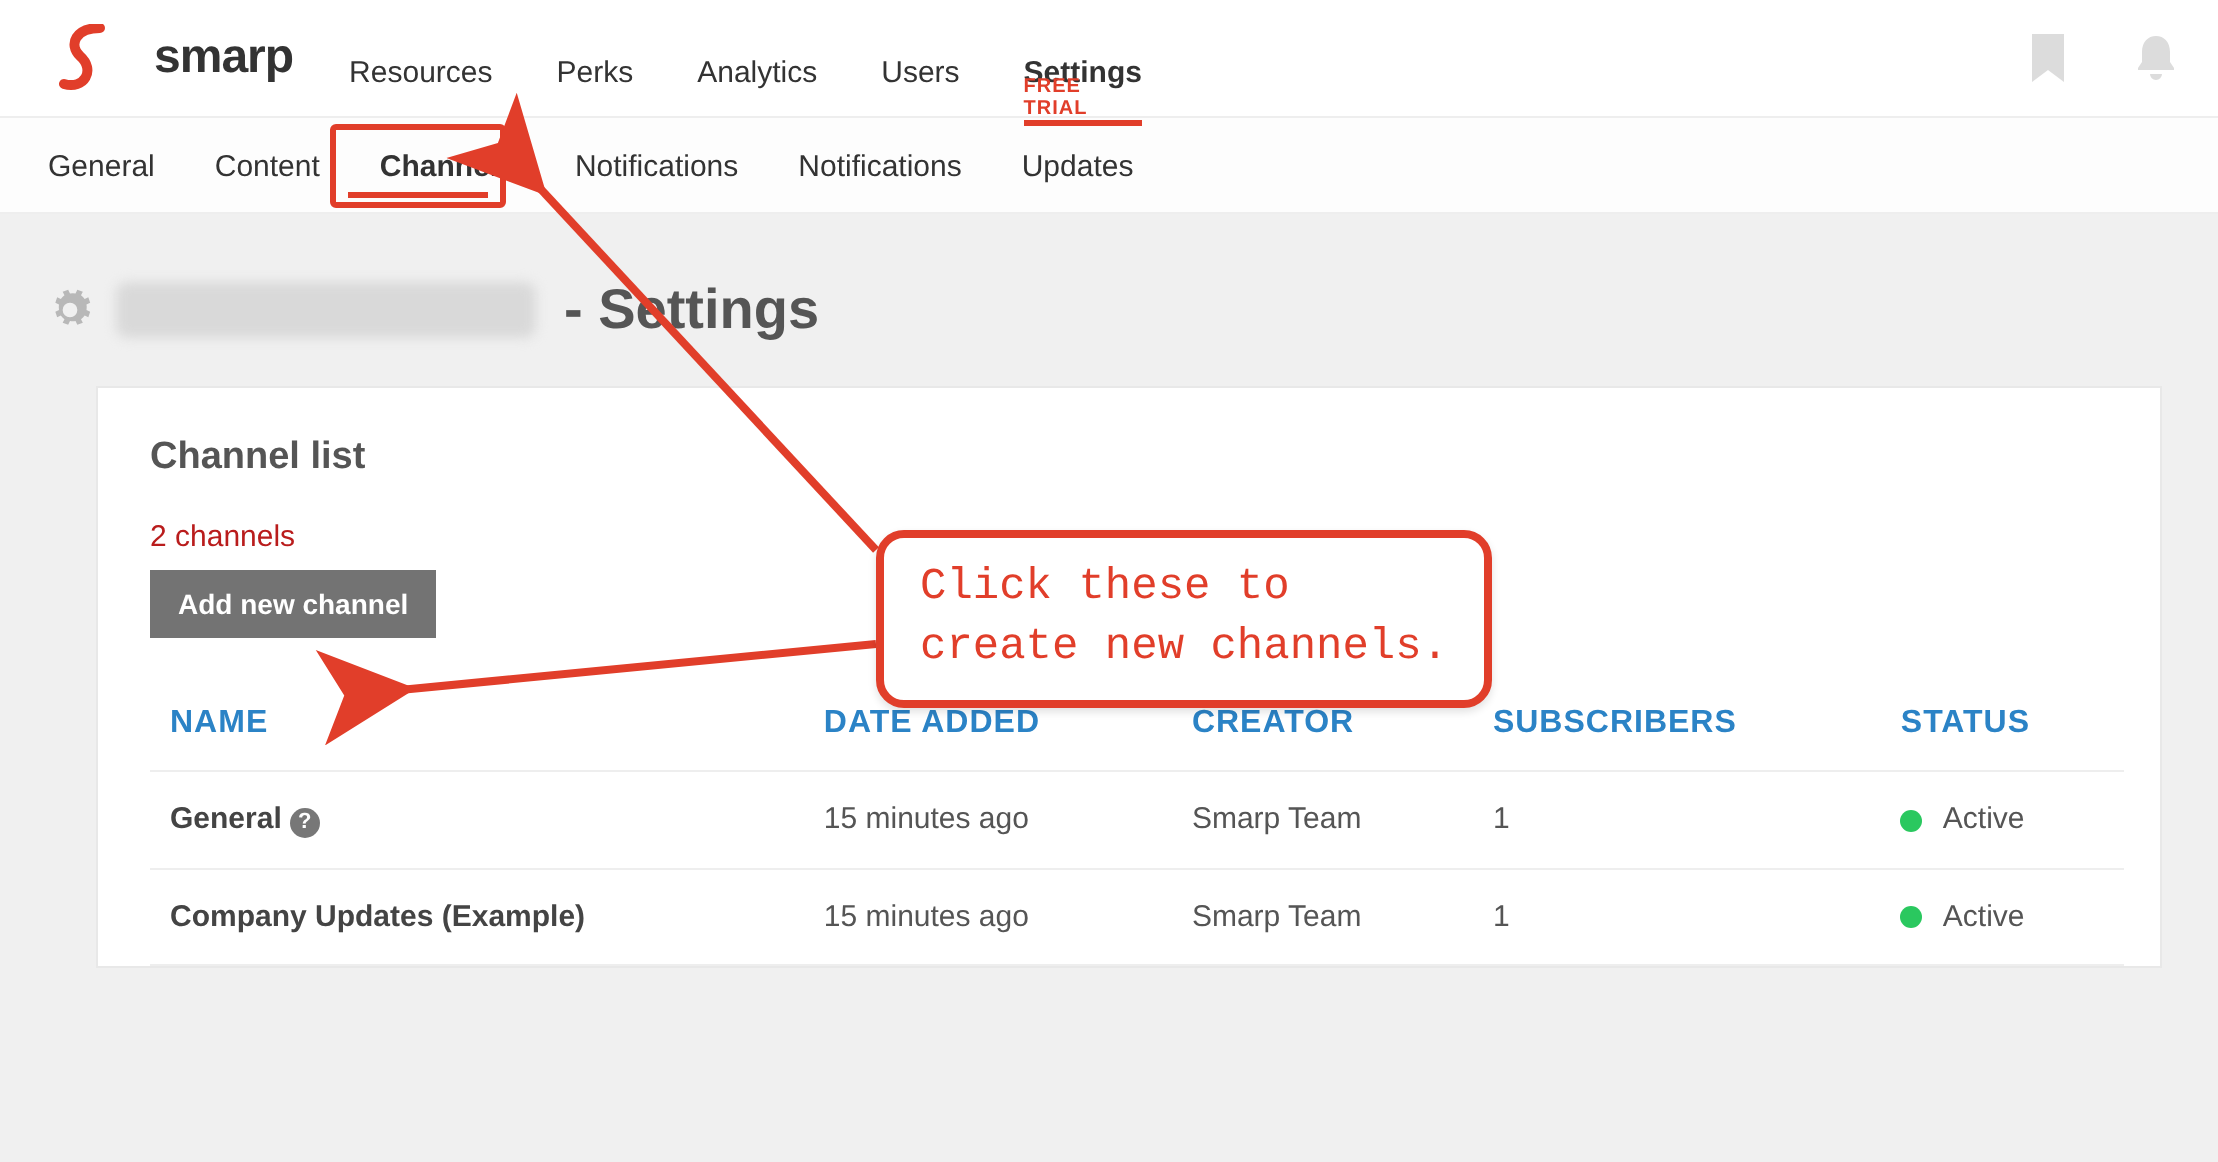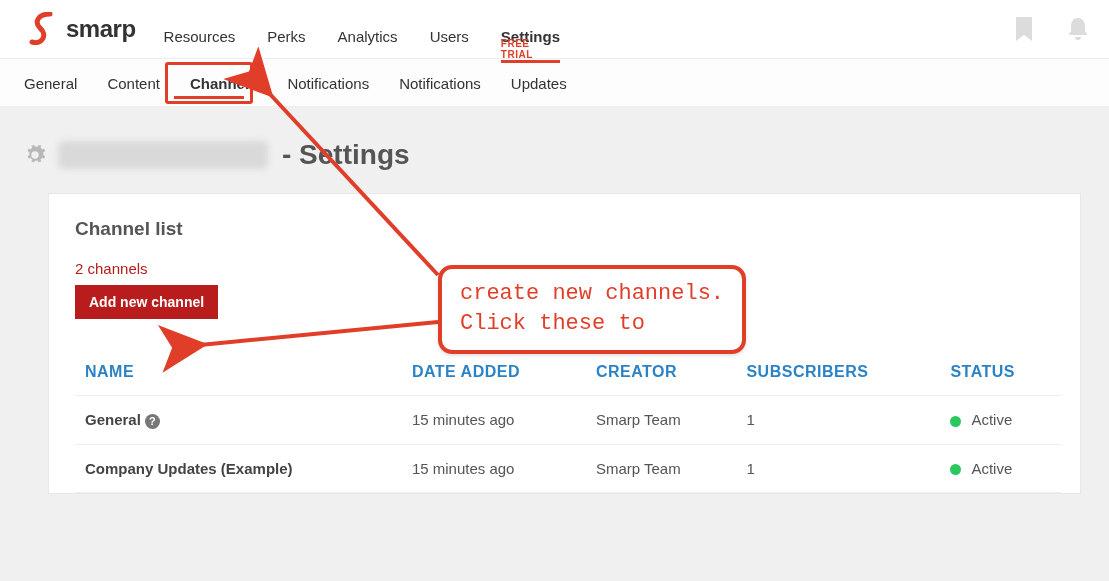--- a/index.html
+++ b/index.html
@@ -1,20 +1,20 @@
 <!DOCTYPE html>
 <html><head>
   <meta charset="utf-8">
   <style>
     
     body { margin:0; font-family: "Helvetica Neue", Arial, sans-serif; background:#fff; color:#333; }
 
     
     .topbar { display:flex; align-items:center; height:58px; padding:0 18px 0 28px; border-bottom:1px solid #eee; }
-    .logo { display:flex; align-items:center; gap:10px; font-size:24px; font-weight:600; color:#333; letter-spacing:-0.5px;}
+    .logo { display:flex; align-items:center; gap:21px; font-size:24px; font-weight:600; color:#333; letter-spacing:-0.5px;}
     .logo svg { display:block; }
     .topnav { display:flex; align-items:flex-start; gap:32px; margin-left:28px; }
     .topnav-item { font-size:15px; color:#333; padding:18px 0 4px 0; position:relative; cursor:pointer; }
     .topnav-item .caret { font-size:10px; margin-left:4px; color:#666; }
     .topnav-item.active { font-weight:600; }
     .top-free-trial {
       position:absolute; bottom:-14px; left:0; font-size:10px; letter-spacing:0.5px;
       color:#e13e2a; font-weight:700; border-bottom:3px solid #e13e2a; padding-bottom:0;
     }
     .topnav-item-wrap { position:relative; }
@@ -37,21 +37,21 @@
     .page { background:#f0f0f0; padding:26px 20px 30px 20px; min-height:440px; position:relative;}
     .page-title-row { display:flex; align-items:center; gap:12px; margin:6px 0 22px 4px;}
     .gear-icon { color:#b8b8b8; }
     .blur-name { width:210px; height:28px; background:#d9d9d9; border-radius:6px; filter:blur(3px); margin-right:2px;}
     .page-title-suffix { font-size:28px; font-weight:600; color:#555; }
 
     
     .card { background:#fff; border:1px solid #e8e8e8; margin:0 8px 0 28px; padding:24px 18px 0 26px; }
     .card h2 { font-size:19px; font-weight:700; color:#555; margin:0 0 20px 0;}
     .muted { color:#b91c1c; font-size:15px; margin-bottom:8px;}
-    .btn-add { display:inline-block; background:#b91c1c; color:#fff; font-weight:600; font-size:14px; padding:9px 14px; border:none; cursor:pointer; margin-bottom:30px;}
+    .btn-add { display:inline-block; background:#737373; color:#fff; font-weight:600; font-size:14px; padding:9px 14px; border:none; cursor:pointer; margin-bottom:20px;}
 
     
     table { width:100%; border-collapse:collapse; }
     thead th { text-align:left; font-size:16px; font-weight:700; letter-spacing:0.5px; color:#2b83c6; padding:14px 10px; border-bottom:1px solid #eee; }
     tbody td { font-size:15px; color:#555; padding:15px 10px; border-bottom:1px solid #eee;}
     tbody td .name { font-weight:700; color:#444;}
     .help-circle { display:inline-flex; width:15px; height:15px; border-radius:50%; background:#777; color:#fff; font-size:11px; align-items:center; justify-content:center; margin-left:4px; font-weight:700;}
     .status-dot { display:inline-block; width:11px; height:11px; border-radius:50%; background:#2ac85f; margin-right:10px; vertical-align:middle;}
 
     
@@ -141,22 +141,22 @@
           <td>15 minutes ago</td>
           <td>Smarp Team</td>
           <td>1</td>
           <td><span class="status-dot"></span><span>Active</span></td>
         </tr>
       </tbody>
     </table>
   </div>
 
   <div class="annot-callout" style="left:438px; top:158px;">
+    <div>Click these to</div>
     <div>create new channels.</div>
-    <div>Click these to</div>
   </div>
 
 </div>
 
 <svg class="annot-arrow" style="left:0; top:0;" width="1109" height="581">
   <defs>
     <marker id="ah" markerWidth="14" markerHeight="12" refX="2" refY="6" orient="auto">
       <path d="M12 0 L0 6 L12 12 L9 6 z" fill="#e13e2a"></path>
     </marker>
   </defs>

